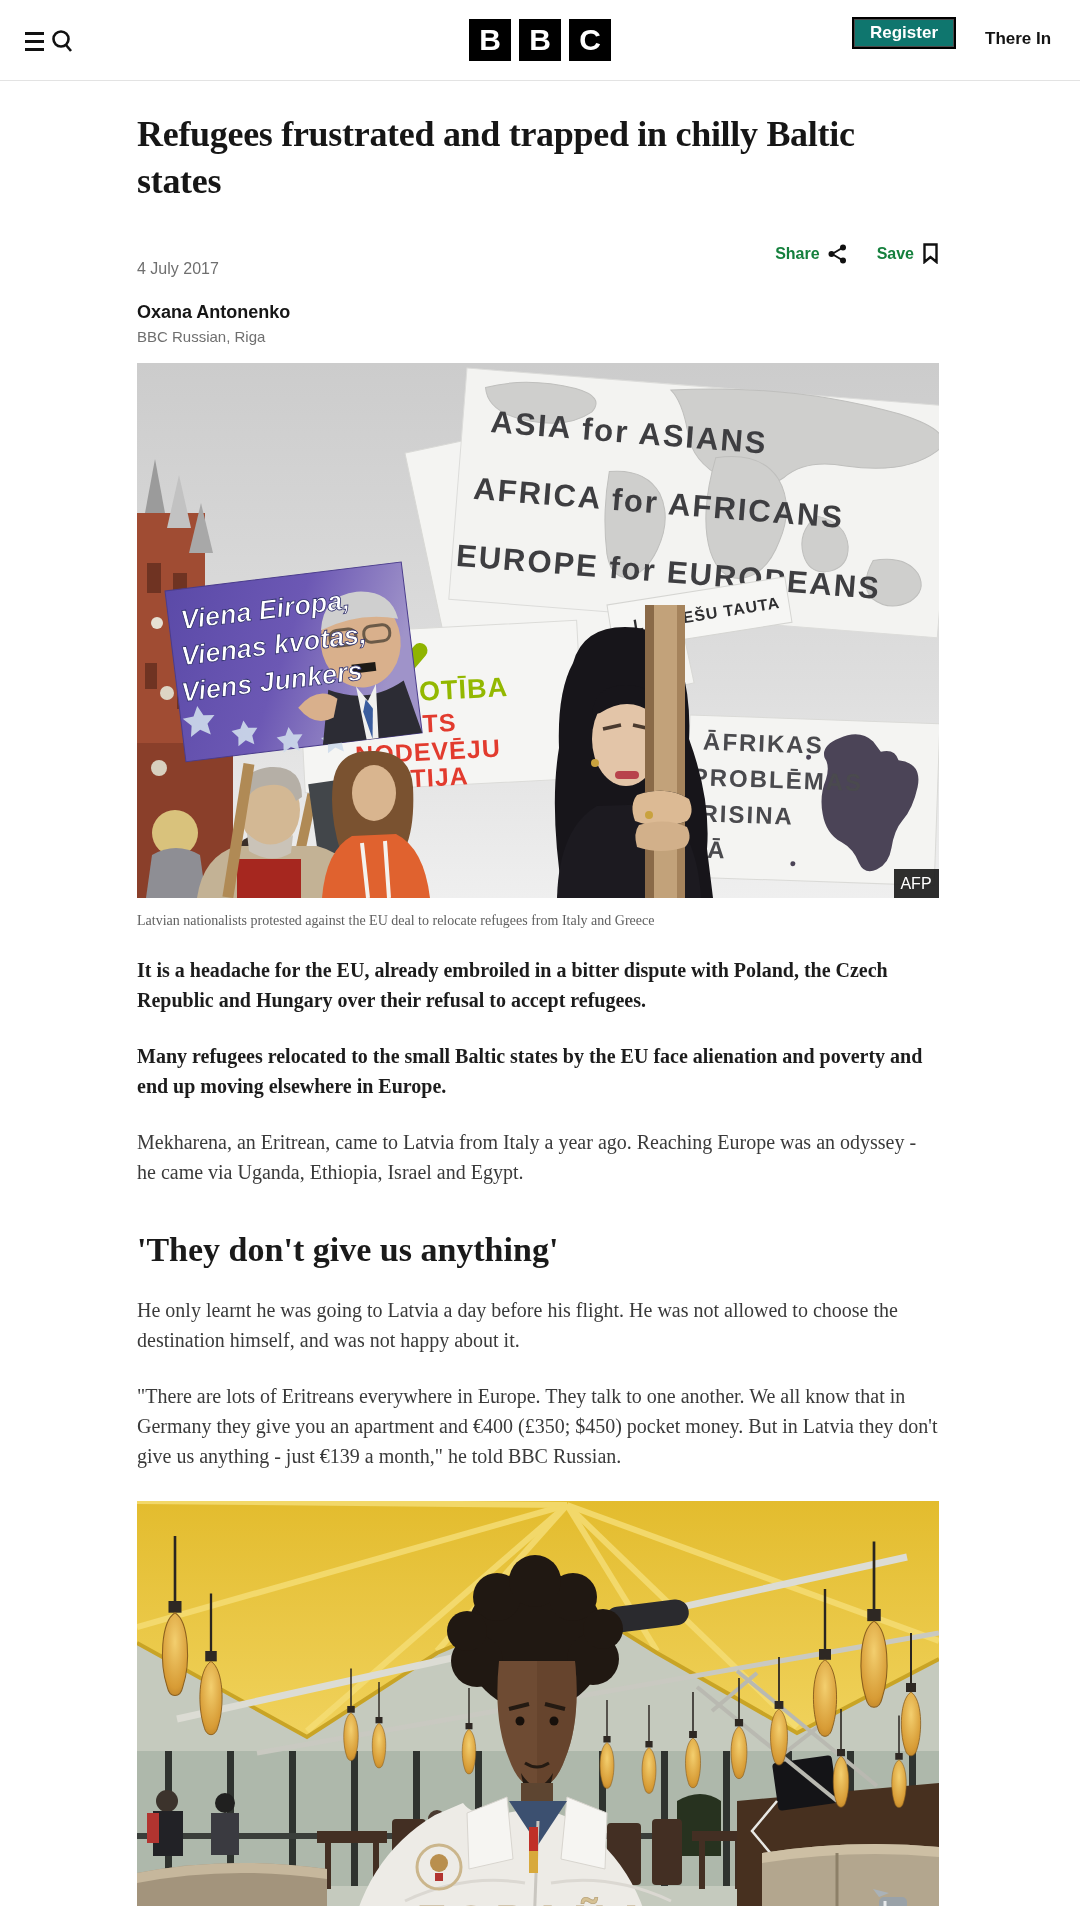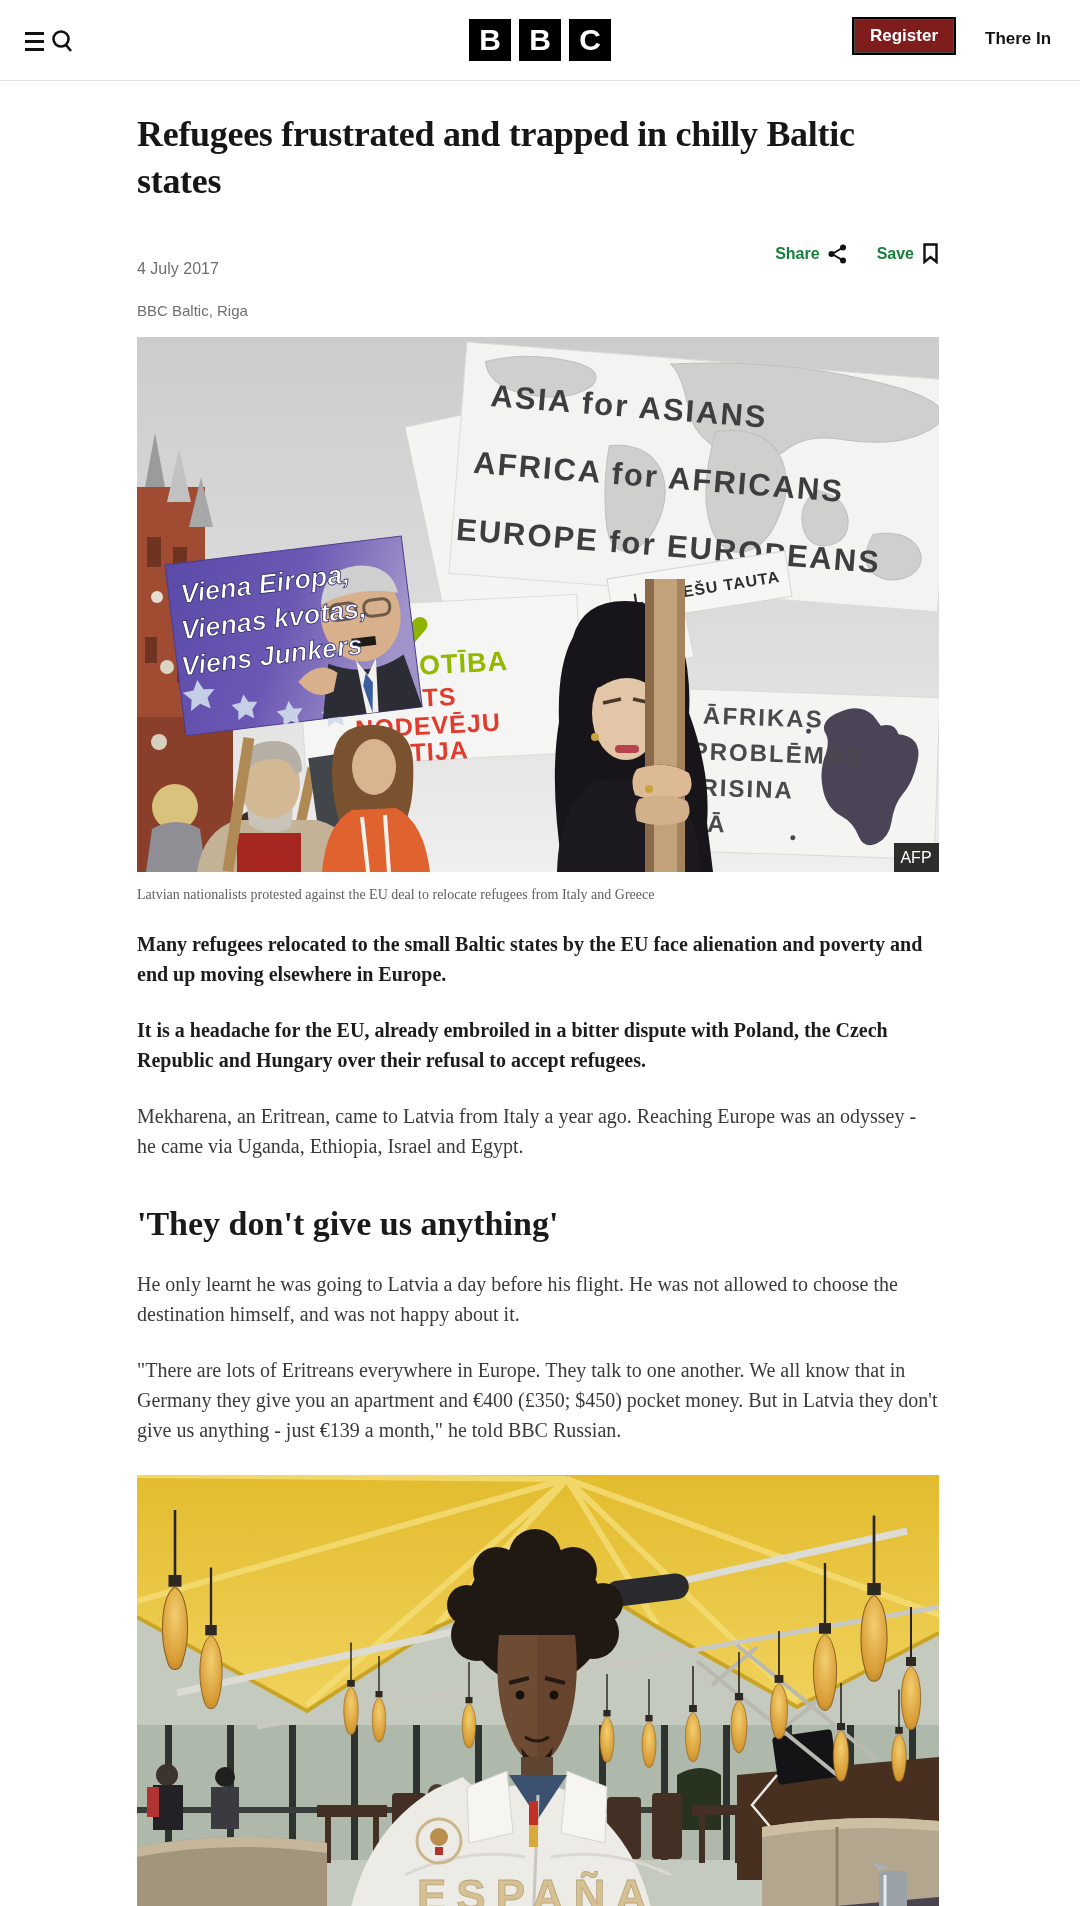--- a/index.html
+++ b/index.html
@@ -6,21 +6,21 @@
   html,body { margin:0; padding:0; background:#fff; }
   body { width:1080px; font-family:"Liberation Sans", sans-serif; color:#141414; }
 
   
   .site-header { position:relative; height:81px; background:#fff; border-bottom:1px solid #e3e3e3; }
   .menu-btn { position:absolute; left:25px; top:25px; width:58px; height:32px; display:flex; align-items:center; gap:6px; background:none; border:none; cursor:pointer; padding:0; }
   .hamburger { display:flex; flex-direction:column; gap:5px; }
   .hamburger span { display:block; width:19px; height:3px; background:#111; }
   .brand { position:absolute; left:50%; top:19px; transform:translateX(-50%); display:flex; gap:8px; }
   .brand .blk { width:42px; height:42px; background:#000; color:#fff; font-weight:bold; font-size:30px; display:flex; align-items:center; justify-content:center; font-family:"Liberation Sans",sans-serif; }
-  .register-btn { position:absolute; left:852px; top:17px; width:104px; height:38px; background:#7f1d1d; color:#fff; font-size:17px; font-weight:bold; border:2px solid #000; box-shadow:inset 0 0 0 1px #4a4a4a; cursor:pointer; font-family:"Liberation Sans",sans-serif; }
+  .register-btn { position:absolute; left:852px; top:17px; width:104px; height:32px; background:#0f766e; color:#fff; font-size:17px; font-weight:bold; border:2px solid #000; box-shadow:inset 0 0 0 1px #4a4a4a; cursor:pointer; font-family:"Liberation Sans",sans-serif; }
   .signin { position:absolute; left:985px; top:29px; font-size:17px; font-weight:bold; color:#141414; text-decoration:none; }
 
   
   .article { width:802px; margin-left:137px; }
   .headline { font-family:"Liberation Serif", serif; font-weight:bold; font-size:36px; line-height:47px; color:#161616; margin:30px 0 0 0; letter-spacing:-0.3px; }
   .meta-row { display:flex; justify-content:space-between; align-items:center; margin-top:24px; }
   .date { color:#6f6f6f; font-size:16px;margin-top:31px; }
   .actions { display:flex; align-items:center; gap:30px; }
   .action { display:flex; align-items:center; gap:8px; background:none; border:none; padding:0; cursor:pointer; font-size:16px; font-weight:bold; color:#15803d; font-family:"Liberation Sans",sans-serif; }
   .byline { margin-top:24px; }
@@ -79,21 +79,22 @@
       <button class="action">
         <span>Save</span>
         <svg width="17" height="21" viewBox="0 0 17 21">
           <path d="M2.5 1.5 h12 v17.5 l-6 -5 l-6 5 Z" fill="none" stroke="#111" stroke-width="2.4"></path>
         </svg>
       </button>
     </span>
   </div>
 
   <div class="byline">
-    <div class="role">BBC Baltic, Riga</div>
+    <div class="name">Oxana Antonenko</div>
+    <div class="role">BBC Russian, Riga</div>
   </div>
 
   <figure>
     <div class="photo-wrap">
       <svg width="802" height="535" viewBox="0 0 802 535">
         <defs>
           <linearGradient id="sky" x1="0" y1="0" x2="0" y2="1">
             <stop offset="0" stop-color="#cccccc"></stop>
               <stop offset="0.6" stop-color="#dedede"></stop>
               <stop offset="1" stop-color="#efefef"></stop>
@@ -256,22 +257,22 @@
         <g>
           <rect x="757" y="506" width="45" height="29" fill="#1c1c1c" opacity="0.92"></rect>
           <text x="779" y="526" text-anchor="middle" fill="#ffffff" font-family="Liberation Sans, sans-serif" font-size="16">AFP</text>
         </g>
       </svg>
     </div>
     <figcaption>Latvian nationalists protested against the EU deal to relocate refugees from Italy and Greece</figcaption>
   </figure>
 
   <div class="body-copy">
+    <p class="intro">It is a headache for the EU, already embroiled in a bitter dispute with Poland, the Czech Republic and Hungary over their refusal to accept refugees.</p>
     <p class="intro">Many refugees relocated to the small Baltic states by the EU face alienation and poverty and end up moving elsewhere in Europe.</p>
-    <p class="intro">It is a headache for the EU, already embroiled in a bitter dispute with Poland, the Czech Republic and Hungary over their refusal to accept refugees.</p>
     <p class="normal">Mekharena, an Eritrean, came to Latvia from Italy a year ago. Reaching Europe was an odyssey - he came via Uganda, Ethiopia, Israel and Egypt.</p>
     <h2 class="sub-heading">'They don't give us anything'</h2>
     <p class="normal">He only learnt he was going to Latvia a day before his flight. He was not allowed to choose the destination himself, and was not happy about it.</p>
     <p class="normal">"There are lots of Eritreans everywhere in Europe. They talk to one another. We all know that in Germany they give you an apartment and €400 (£350; $450) pocket money. But in Latvia they don't give us anything - just €139 a month," he told BBC Russian.</p>
   </div>
 
   <figure style="margin-top:30px;">
     <div class="photo-wrap">
       <svg width="802" height="454" viewBox="0 0 802 454">
         <defs>

